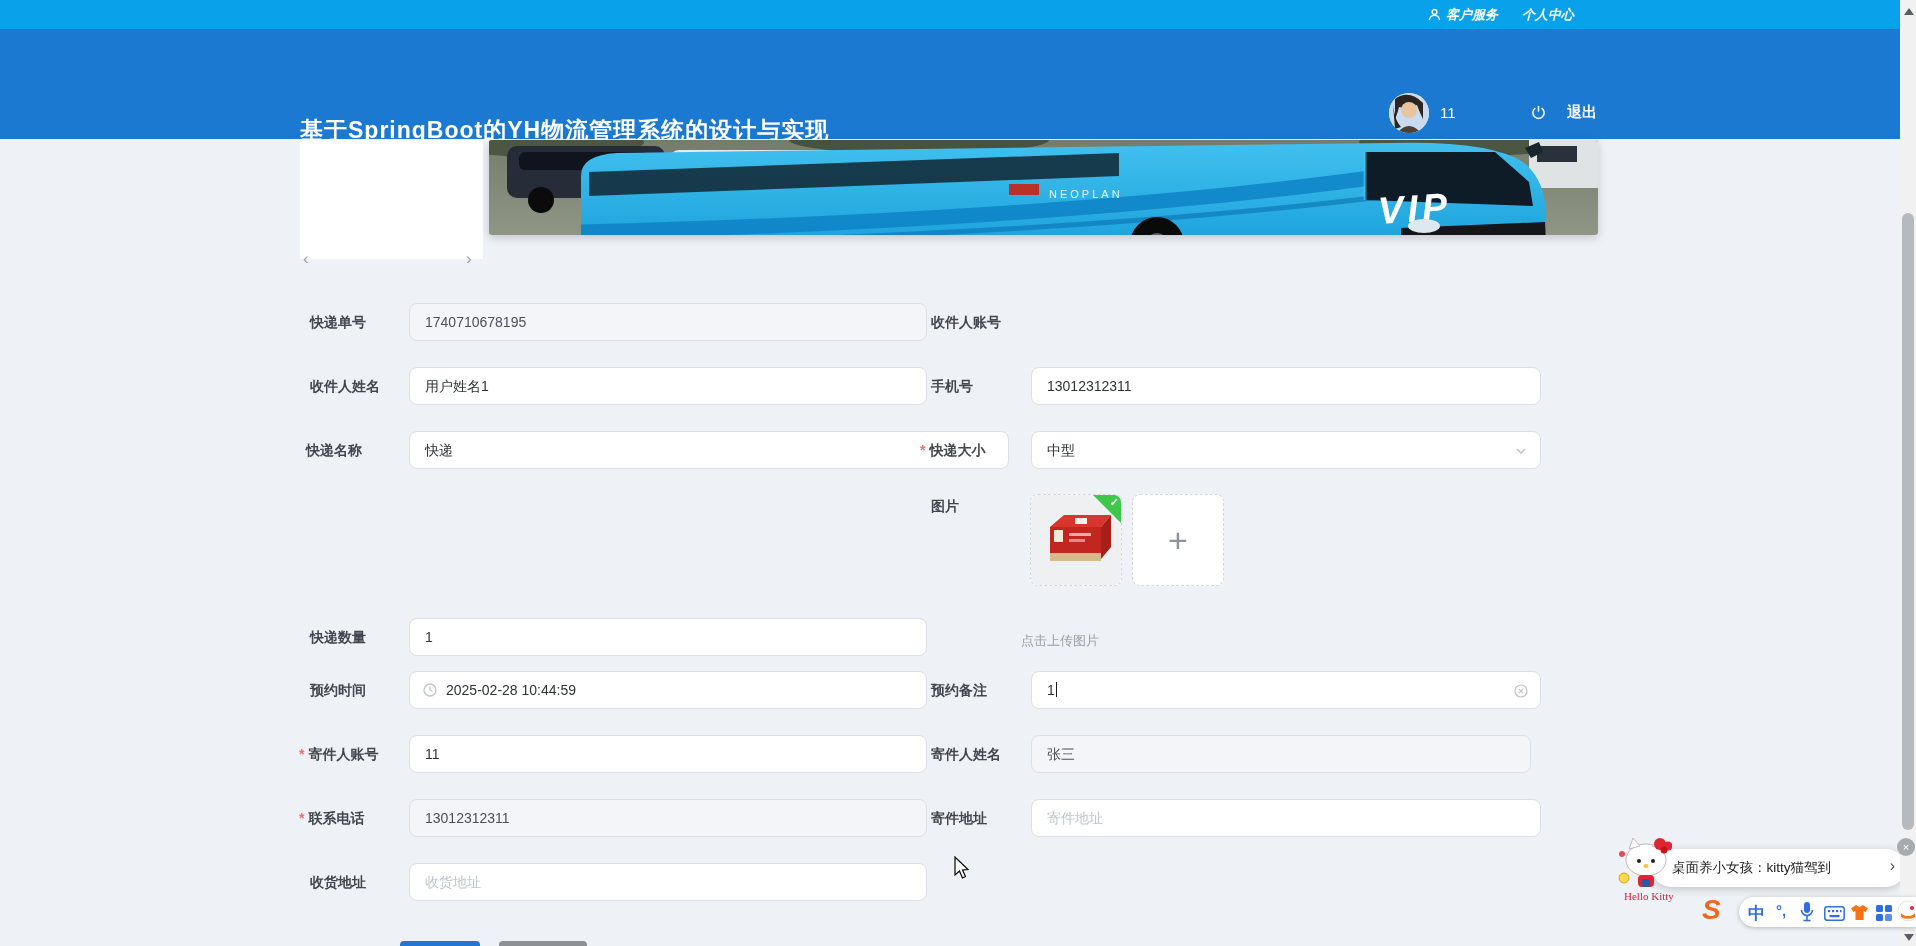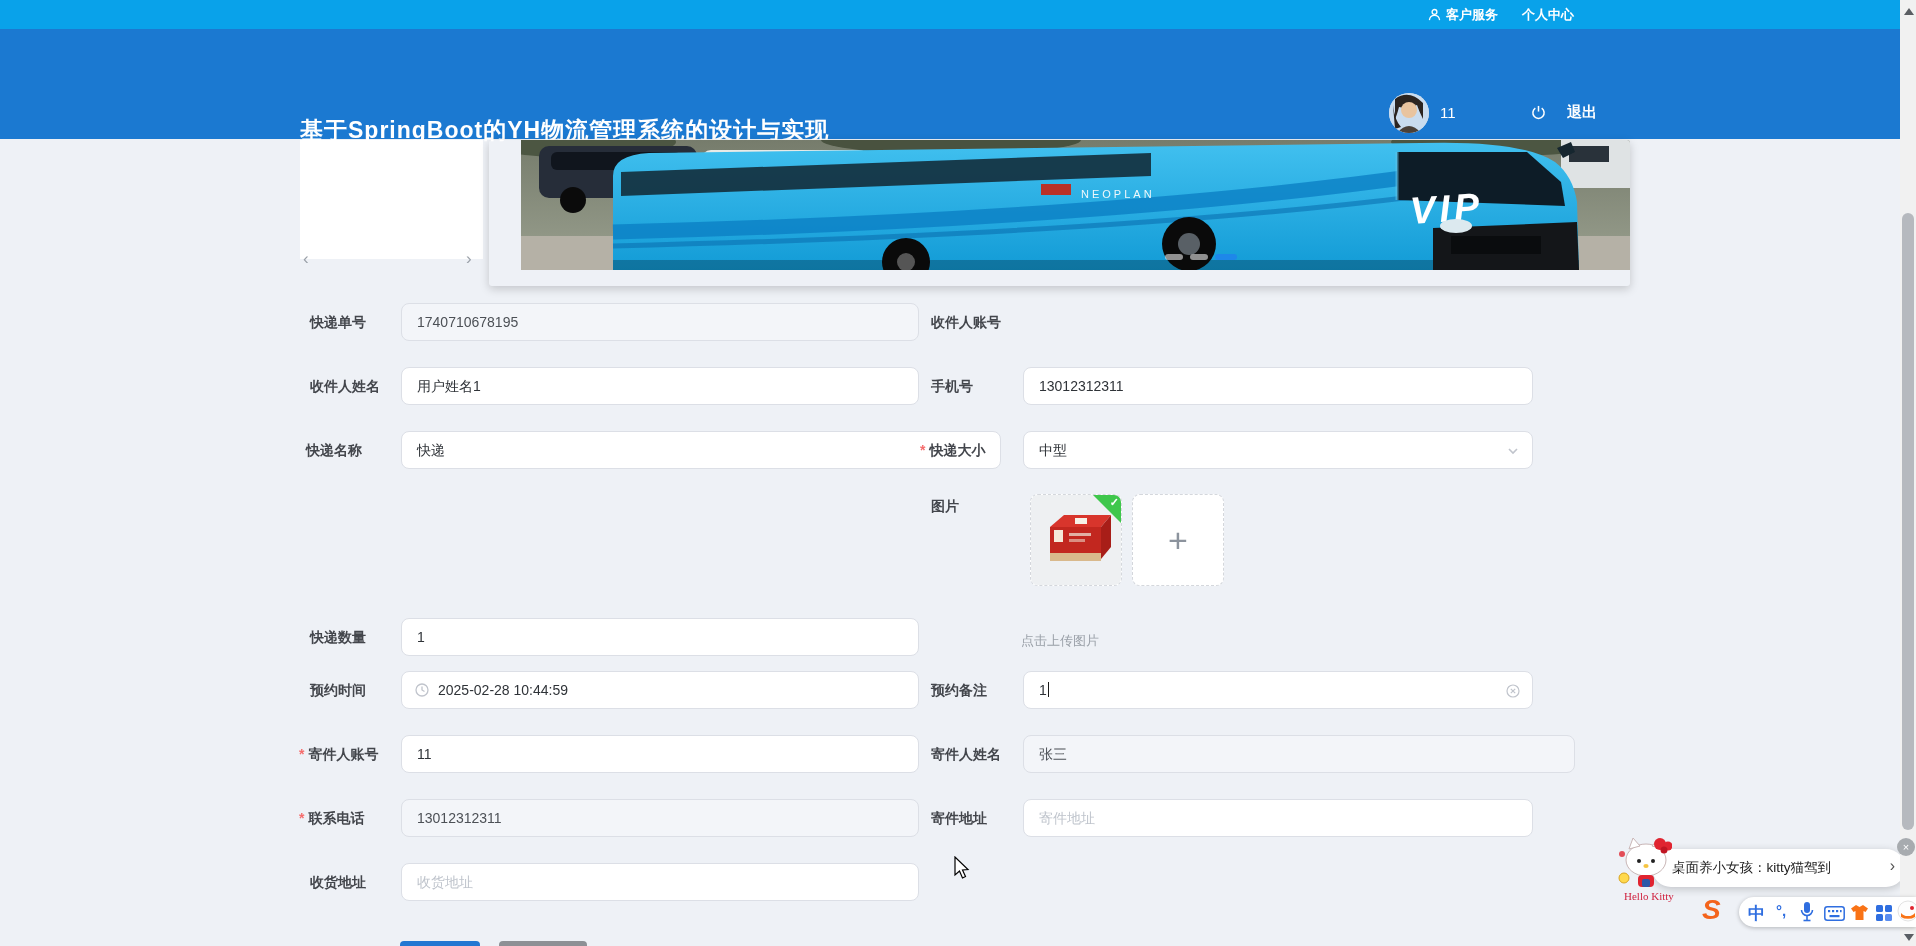--- a/index.html
+++ b/index.html
@@ -1,37 +1,37 @@
 <!DOCTYPE html>
 <html><head>
 <meta charset="utf-8">
 <style>
   html,body{margin:0;padding:0;background:#fff;font-family:"Liberation Sans",sans-serif;}
   .screen{position:relative;width:1916px;height:946px;background:#eef1f6;overflow:hidden;}
   .abs{position:absolute;}
   
   .topbar{position:absolute;left:0;top:0;width:1900px;height:29px;background:#09a2ea;display:flex;align-items:center;justify-content:flex-end;padding-right:326px;box-sizing:border-box;gap:24px;}
-  .topbar .titem{display:flex;align-items:center;gap:5px;color:#fff;font-size:13px;font-weight:700;cursor:pointer;}
+  .topbar .titem{display:flex;align-items:center;gap:5px;color:#fff;font-size:13px;font-weight:700;cursor:pointer;font-style:italic;}
   
   .header{position:absolute;left:0;top:29px;width:1900px;height:110px;background:#1b79d1;}
   .title{position:absolute;left:300px;top:86px;color:#fff;font-size:23px;font-weight:700;letter-spacing:1px;}
   .avatar{position:absolute;left:1389px;top:64px;width:40px;height:40px;border-radius:50%;overflow:hidden;background:#c5d9ee;}
   .username{position:absolute;left:1440px;top:76px;color:#fff;font-size:15px;line-height:16px;}
   .logout{position:absolute;left:1531px;top:74px;display:flex;align-items:center;gap:21px;color:#fff;font-size:15px;font-weight:600;cursor:pointer;}
   
   .side-panel{position:absolute;left:300px;top:140px;width:183px;height:119px;background:#fff;}
   .pg-arrow{position:absolute;top:250px;color:#9aa0a8;font-size:17px;line-height:17px;cursor:pointer;}
-  .carousel{position:absolute;left:489px;top:140px;width:1109px;height:146px;border-radius:3px;overflow:hidden;box-shadow:0 3px 10px rgba(0,0,0,.18);padding-left:32px;}
+  .carousel{position:absolute;left:489px;top:140px;width:1109px;height:95px;border-radius:3px;overflow:hidden;box-shadow:0 3px 10px rgba(0,0,0,.18);}
   .dot{position:absolute;height:6px;width:18px;border-radius:3px;background:rgba(255,255,255,.55);cursor:pointer;}
   .dot.active{background:#1e87e9;width:22px;}
   
   .flabel{position:absolute;height:38px;line-height:38px;font-size:14px;font-weight:700;color:#43464c;white-space:nowrap;}
   .flabel .star{color:#f56c6c;margin-right:4px;}
   .flabel.pad{padding-left:11px;}
-  .finput{position:absolute;height:38px;background:#fff;border:1px solid #dcdfe6;border-radius:8px;box-sizing:border-box;font-size:14px;color:#2f3338;line-height:36px;padding:0 15px;white-space:nowrap;overflow:hidden;}
+  .finput{position:absolute;height:38px;background:#fff;border:1px solid #dcdfe6;border-radius:8px;box-sizing:border-box;font-size:14px;color:#2f3338;line-height:36px;padding:0 15px;white-space:nowrap;overflow:hidden;margin-left:8px;}
   .finput.disabled{background:#f3f5f9;color:#4c5056;}
   .finput .ph{color:#bfc4cc;}
   .caret{display:inline-block;width:1.5px;height:15px;background:#1a1a1a;vertical-align:-2px;margin-left:1px;}
   .sel-arrow{position:absolute;right:13px;top:13px;}
   .in-icon{position:absolute;left:13px;top:11px;}
   .clear-icon{position:absolute;right:12px;top:12px;cursor:pointer;}
   .with-icon{padding-left:36px;}
   
   .ubox{position:absolute;width:92px;height:92px;border:1px dashed #d4d7dc;border-radius:8px;box-sizing:border-box;background:#fff;cursor:pointer;overflow:hidden;}
   .ubox .plus{position:absolute;left:0;top:0;width:100%;height:100%;display:flex;align-items:center;justify-content:center;color:#8c939d;font-size:34px;font-weight:300;}
@@ -226,21 +226,21 @@
     <span>1</span><span class="caret"></span>
     <span class="clear-icon">
         <svg width="14" height="14" viewBox="0 0 14 14">
           <circle cx="7" cy="7" r="6" fill="none" stroke="#c0c4cc" stroke-width="1.2"></circle>
           <path d="M4.8 4.8 L9.2 9.2 M9.2 4.8 L4.8 9.2" stroke="#c0c4cc" stroke-width="1.2"></path>
         </svg>
       </span>
   </div>
 
   <div class="flabel pad" style="left:920px;top:735px;"><span>寄件人姓名</span></div>
-  <div class="finput disabled" style="left:1023px;top:735px;width:552px;"><span>张三</span></div>
+  <div class="finput disabled" style="left:1023px;top:735px;width:500px;"><span>张三</span></div>
 
   <div class="flabel pad" style="left:920px;top:799px;"><span>寄件地址</span></div>
   <div class="finput" style="left:1023px;top:799px;width:510px;"><span class="ph">寄件地址</span></div>
 
   <div class="btn-sliver" style="left:400px;width:80px;background:#2277d2;"></div>
   <div class="btn-sliver" style="left:499px;width:88px;background:#8d9095;"></div>
 
   <svg class="abs" style="left:953px;top:856px;z-index:9;" width="18" height="24" viewBox="0 0 18 24">
     <path d="M2 1 L2 19 L6.5 15 L9.5 22 L12.5 20.5 L9.5 14 L15 13.5 Z" fill="#fff" stroke="#000" stroke-width="1.2"></path>
   </svg>

